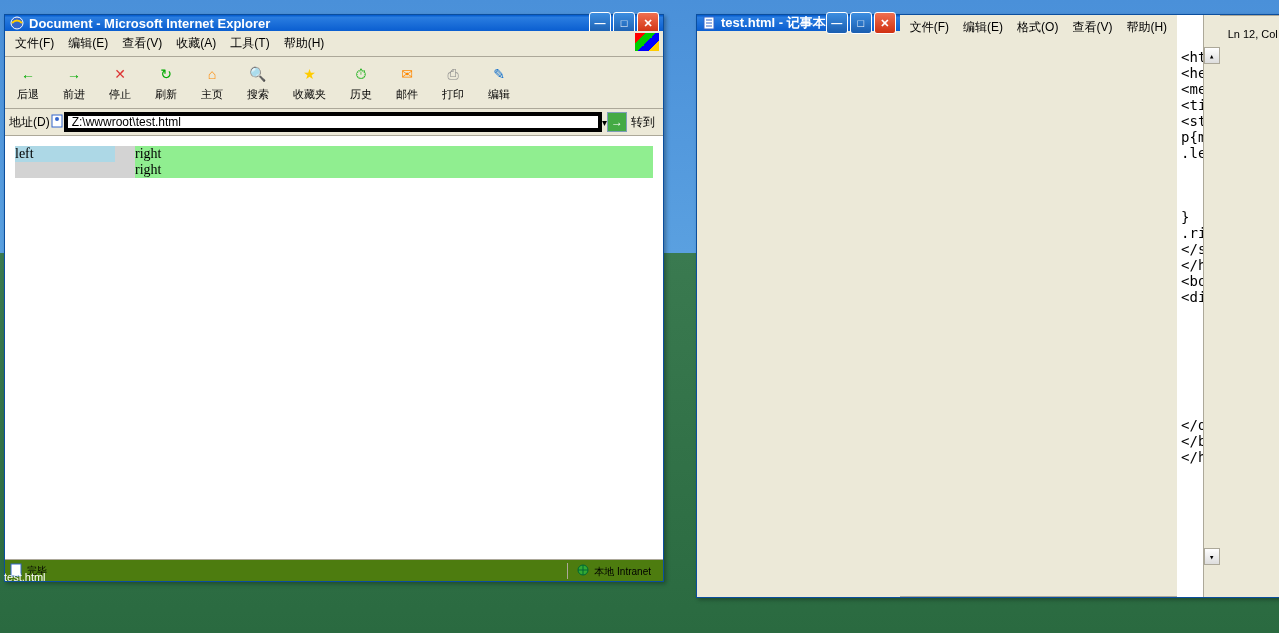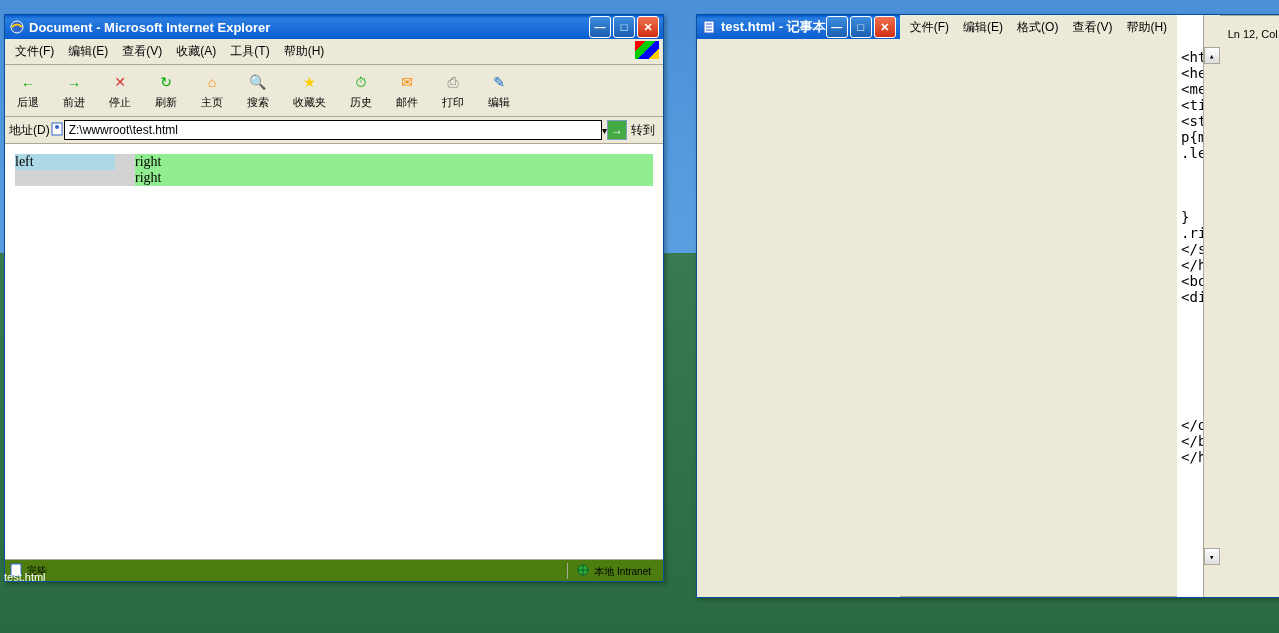--- a/index.html
+++ b/index.html
@@ -13,21 +13,21 @@
   position: relative;
 }
 .window {
   position: absolute;
   background: #ece9d8;
   border: 1px solid #0a4e9e;
   box-shadow: 2px 2px 4px rgba(0,0,0,0.3);
 }
 .titlebar {
   background: linear-gradient(to bottom, #0058cc 0%, #2a7de0 15%, #0a5ed0 100%);
-  height: 24px;
+  height: 16px;
   display: flex;
   align-items: center;
   padding: 0 4px;
   color: #fff;
   font-weight: bold;
   font-size: 13px;
 }
 .titlebar .icon {
   width: 16px;
   height: 16px;
@@ -94,21 +94,21 @@
 .addrbar {
   background: #ece9d8;
   border-bottom: 1px solid #aca899;
   padding: 3px 4px;
   display: flex;
   align-items: center;
   font-size: 12px;
 }
 .addrbar input {
   flex: 1;
-  border: 1px solid #000000;
+  border: 4px solid #000000;
   padding: 2px 4px;
   font-size: 12px;
   height: 20px;
 }
 .gobtn {
   background: #4a4;
   color: #fff;
   border: 1px solid #7f9db9;
   width: 20px;
   height: 20px;

